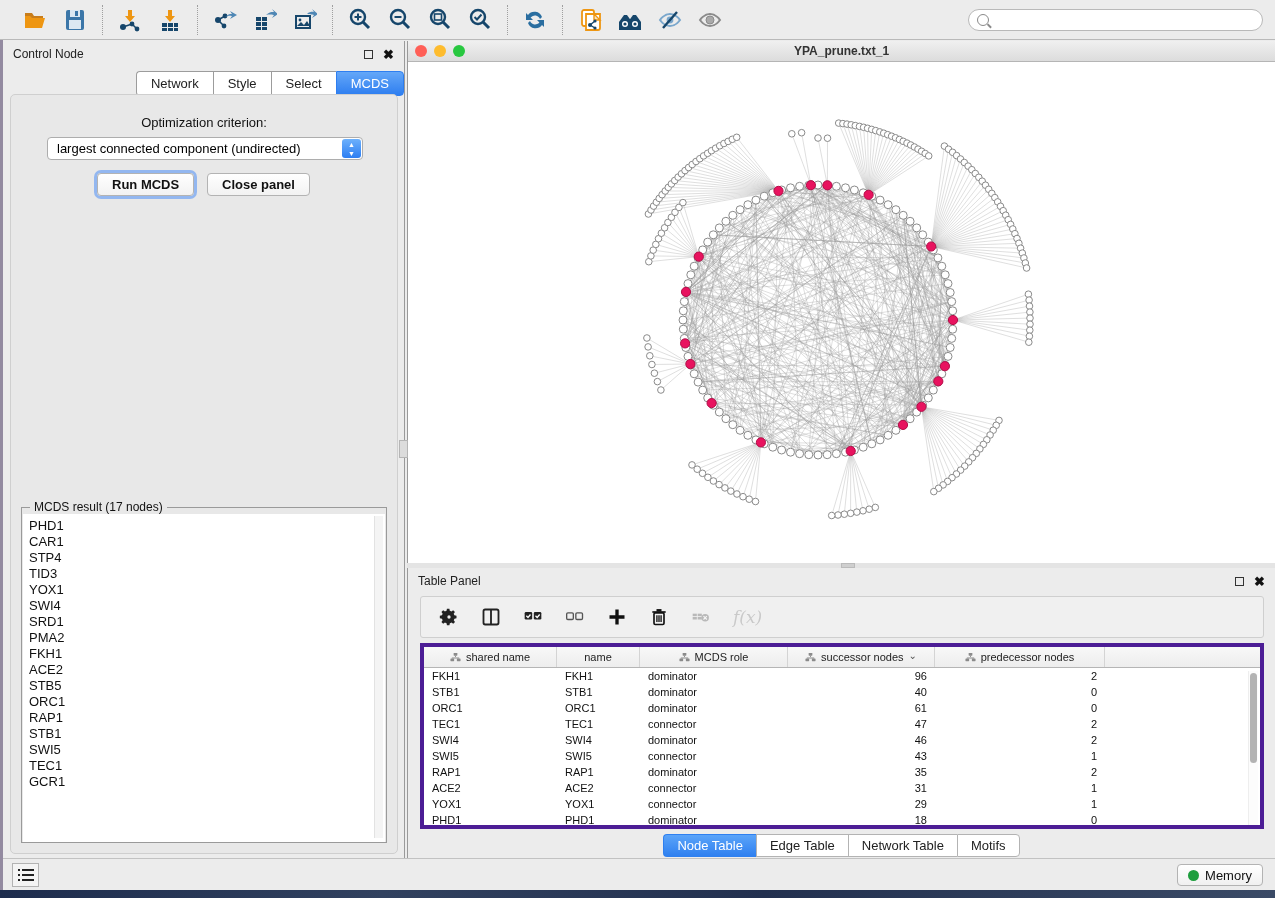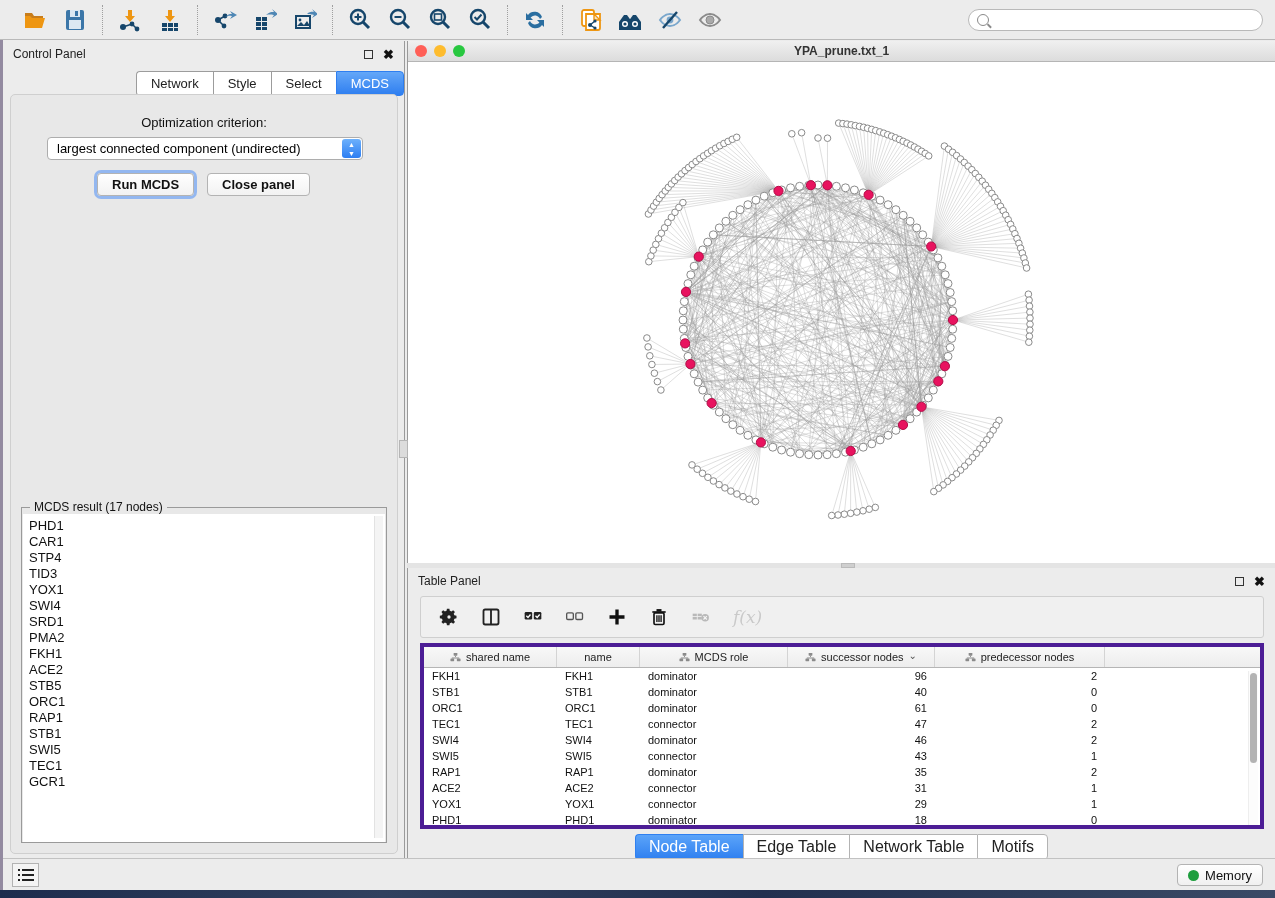--- a/index.html
+++ b/index.html
@@ -87,21 +87,21 @@
   .nt-col { display:flex; align-items:center; justify-content:center; gap:5px; border-right:1px solid #d4d4d4;
             height:100%; cursor:pointer; }
   .nt-rows { font-size:11px; color:#111; }
   .nt-row { display:flex; height:16px; align-items:center; cursor:pointer; }
   .nt-cell { padding:0 8px; overflow:hidden; white-space:nowrap; }
   .num { text-align:right; }
   #nt-scroll { position:absolute; right:2px; top:24px; width:10px; height:158px; background:#fcfcfc;
                border-left:1px solid #eee; }
   #nt-thumb { position:absolute; left:1px; top:2px; width:7px; height:90px; background:#b3b3b3; border-radius:4px; }
   #tp-tabs { position:absolute; left:0; top:266px; width:100%; display:flex; justify-content:center; }
-  .tp-tab { font-size:16px; padding:3px 13px; background:#fff; border:1px solid #b3b3b3; border-right:none; color:#222; cursor:pointer;}
+  .tp-tab { font-size:13px; padding:3px 13px; background:#fff; border:1px solid #b3b3b3; border-right:none; color:#222; cursor:pointer;}
   .tp-tab:first-child { border-radius:4px 0 0 4px; }
   .tp-tab:last-child { border-right:1px solid #b3b3b3; border-radius:0 4px 4px 0; }
   .tp-tab.active { background:linear-gradient(#5ba4f9,#2f80f0); border-color:#2f80f0; color:#fff; }
 
   
   #status-bar { position:absolute; left:0; top:858px; width:1275px; height:32px; background:#ececec;
                 border-top:1px solid #c2c2c2; }
   #list-btn { position:absolute; left:12px; top:4px; width:27px; height:24px; background:#f4f4f4;
               border:1px solid #b3b3b3; display:flex; align-items:center; justify-content:center; cursor:pointer;}
   #memory-btn { position:absolute; right:12px; top:5px; height:22px; background:linear-gradient(#fff,#f0f0f0);
@@ -272,21 +272,21 @@
         </span>
       </div>
       <div id="toolbar-search">
         <span class="mag"></span>
         <input placeholder="" style="">
       </div>
     </div>
 
   <div id="control-panel">
     <div class="panel-head">
-      <span>Control Panel</span>
+      <span>Control Node</span>
       <span class="win-btns">
         <span class="float-box"></span>
         <span class="close-x">✖</span>
       </span>
     </div>
     <div id="cp-tabs">
         <div class="seg-tab">Network</div>
         <div class="seg-tab">Style</div>
         <div class="seg-tab">Select</div>
         <div class="seg-tab active">MCDS</div>

